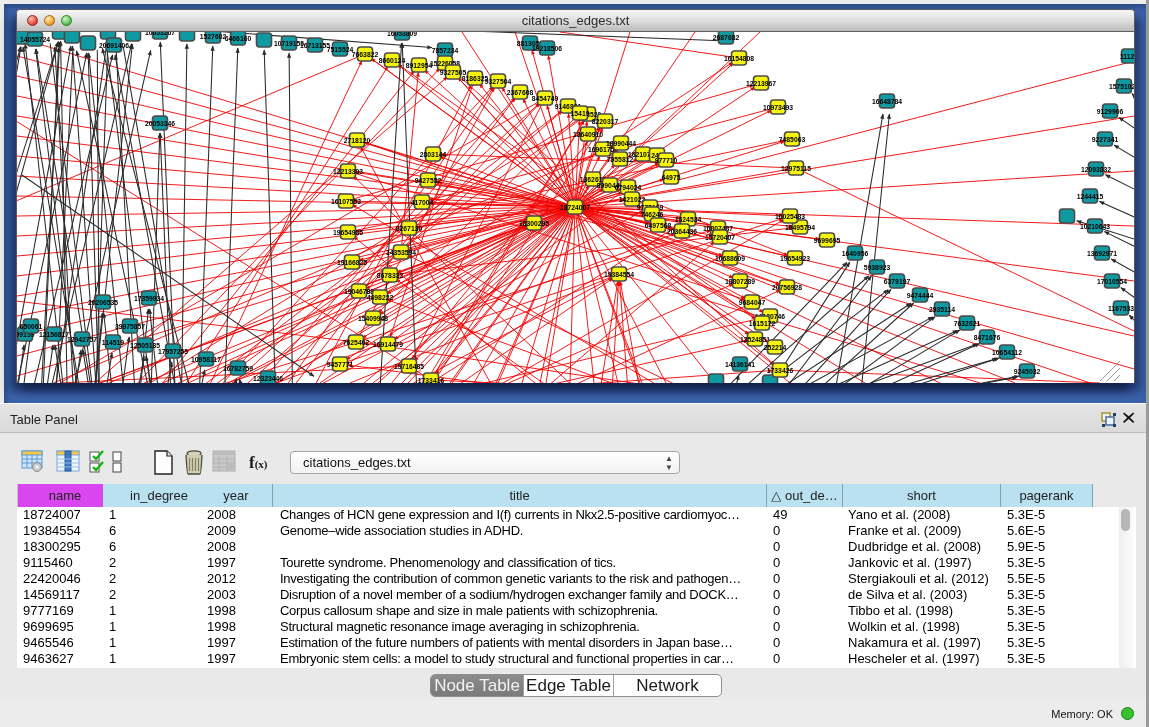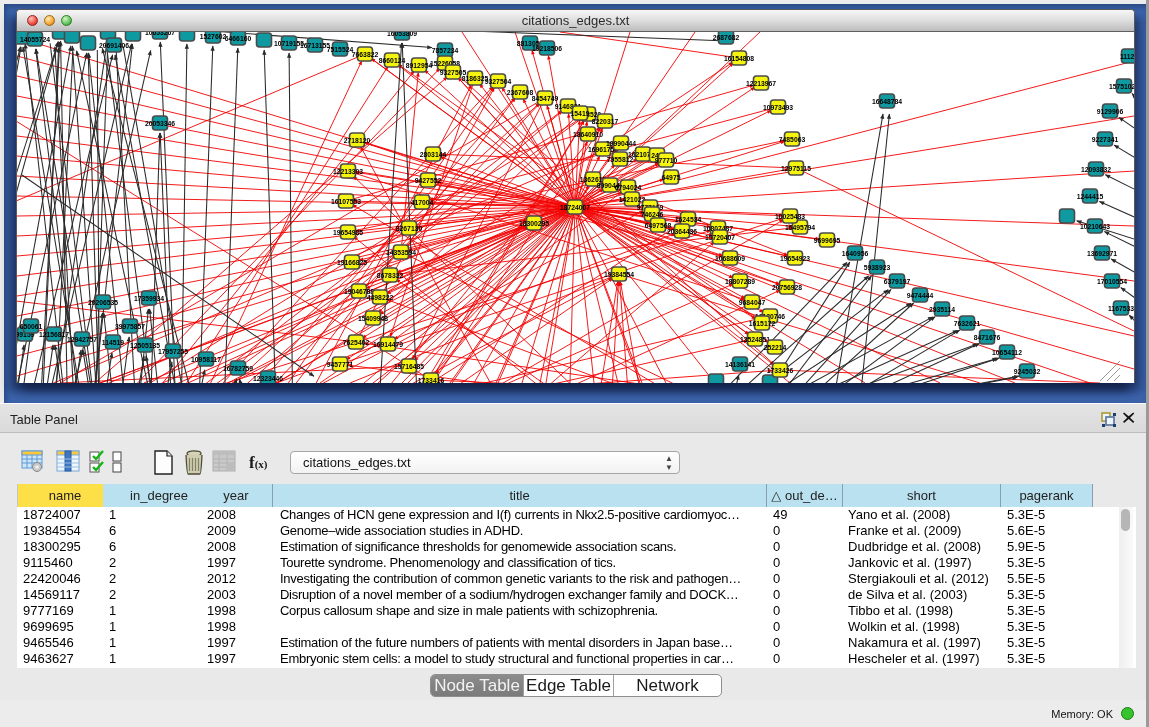--- a/index.html
+++ b/index.html
@@ -941,21 +941,21 @@
     <svg class="icn" style="left:212px" width="24" height="23" viewBox="0 0 24 23">
       <rect x="1" y="1" width="22" height="20" fill="#c9c9c9" stroke="#adadad"></rect>
       <rect x="1" y="1" width="22" height="4" fill="#bdbdbd"></rect>
       <path d="M7 5 V21 M15 5 V21 M1 9 H23 M1 13 H23 M1 17 H23" stroke="#b2b2b2"></path>
       <circle cx="18" cy="17" r="4" fill="#bcbcbc"></circle>
     </svg>
     <div class="icn" style="left:249px;top:50px;font-size:17px;color:#1a1a1a;font-weight:bold;font-family:'Liberation Serif',serif">f<span style="font-size:11px">(x)</span></div>
   </div>
   <div id="combo">citations_edges.txt<span class="ud">▲<br>▼</span></div>
   <div id="thead">
-    <div class="h" style="left:0;width:96px;background:#fde047;border-left:1px solid #c6c6c6">name</div>
+    <div class="h" style="left:0;width:96px;background:#d946ef;border-left:1px solid #c6c6c6">name</div>
     <div class="h" style="left:86px;width:113px">in_degree</div>
     <div class="h" style="left:183px;width:73px">year</div>
     <div class="h" style="left:256px;width:494px">title</div>
     <div class="h" style="left:750px;width:76px">△ out_de…</div>
     <div class="h" style="left:826px;width:158px">short</div>
     <div class="h" style="left:984px;width:92px">pagerank</div>
   </div>
   <div id="tbody">
       <div class="tr">
         <div class="c c0">18724007</div>
@@ -972,21 +972,20 @@
         <div class="c c2">2009</div>
         <div class="c c3">Genome–wide association studies in ADHD.</div>
         <div class="c c4">0</div>
         <div class="c c5">Franke et al. (2009)</div>
         <div class="c c6">5.6E-5</div>
       </div>
       <div class="tr">
         <div class="c c0">18300295</div>
         <div class="c c1">6</div>
         <div class="c c2">2008</div>
-        <div class="c c3">Estimation of significance thresholds for genomewide association scans.</div>
         <div class="c c4">0</div>
         <div class="c c5">Dudbridge et al. (2008)</div>
         <div class="c c6">5.9E-5</div>
       </div>
       <div class="tr">
         <div class="c c0">9115460</div>
         <div class="c c1">2</div>
         <div class="c c2">1997</div>
         <div class="c c3">Tourette syndrome. Phenomenology and classification of tics.</div>
         <div class="c c4">0</div>
@@ -1017,20 +1016,21 @@
         <div class="c c2">1998</div>
         <div class="c c3">Corpus callosum shape and size in male patients with schizophrenia.</div>
         <div class="c c4">0</div>
         <div class="c c5">Tibbo et al. (1998)</div>
         <div class="c c6">5.3E-5</div>
       </div>
       <div class="tr">
         <div class="c c0">9699695</div>
         <div class="c c1">1</div>
         <div class="c c2">1998</div>
+        <div class="c c3">Structural magnetic resonance image averaging in schizophrenia.</div>
         <div class="c c4">0</div>
         <div class="c c5">Wolkin et al. (1998)</div>
         <div class="c c6">5.3E-5</div>
       </div>
       <div class="tr">
         <div class="c c0">9465546</div>
         <div class="c c1">1</div>
         <div class="c c2">1997</div>
         <div class="c c3">Estimation of the future numbers of patients with mental disorders in Japan base…</div>
         <div class="c c4">0</div>

